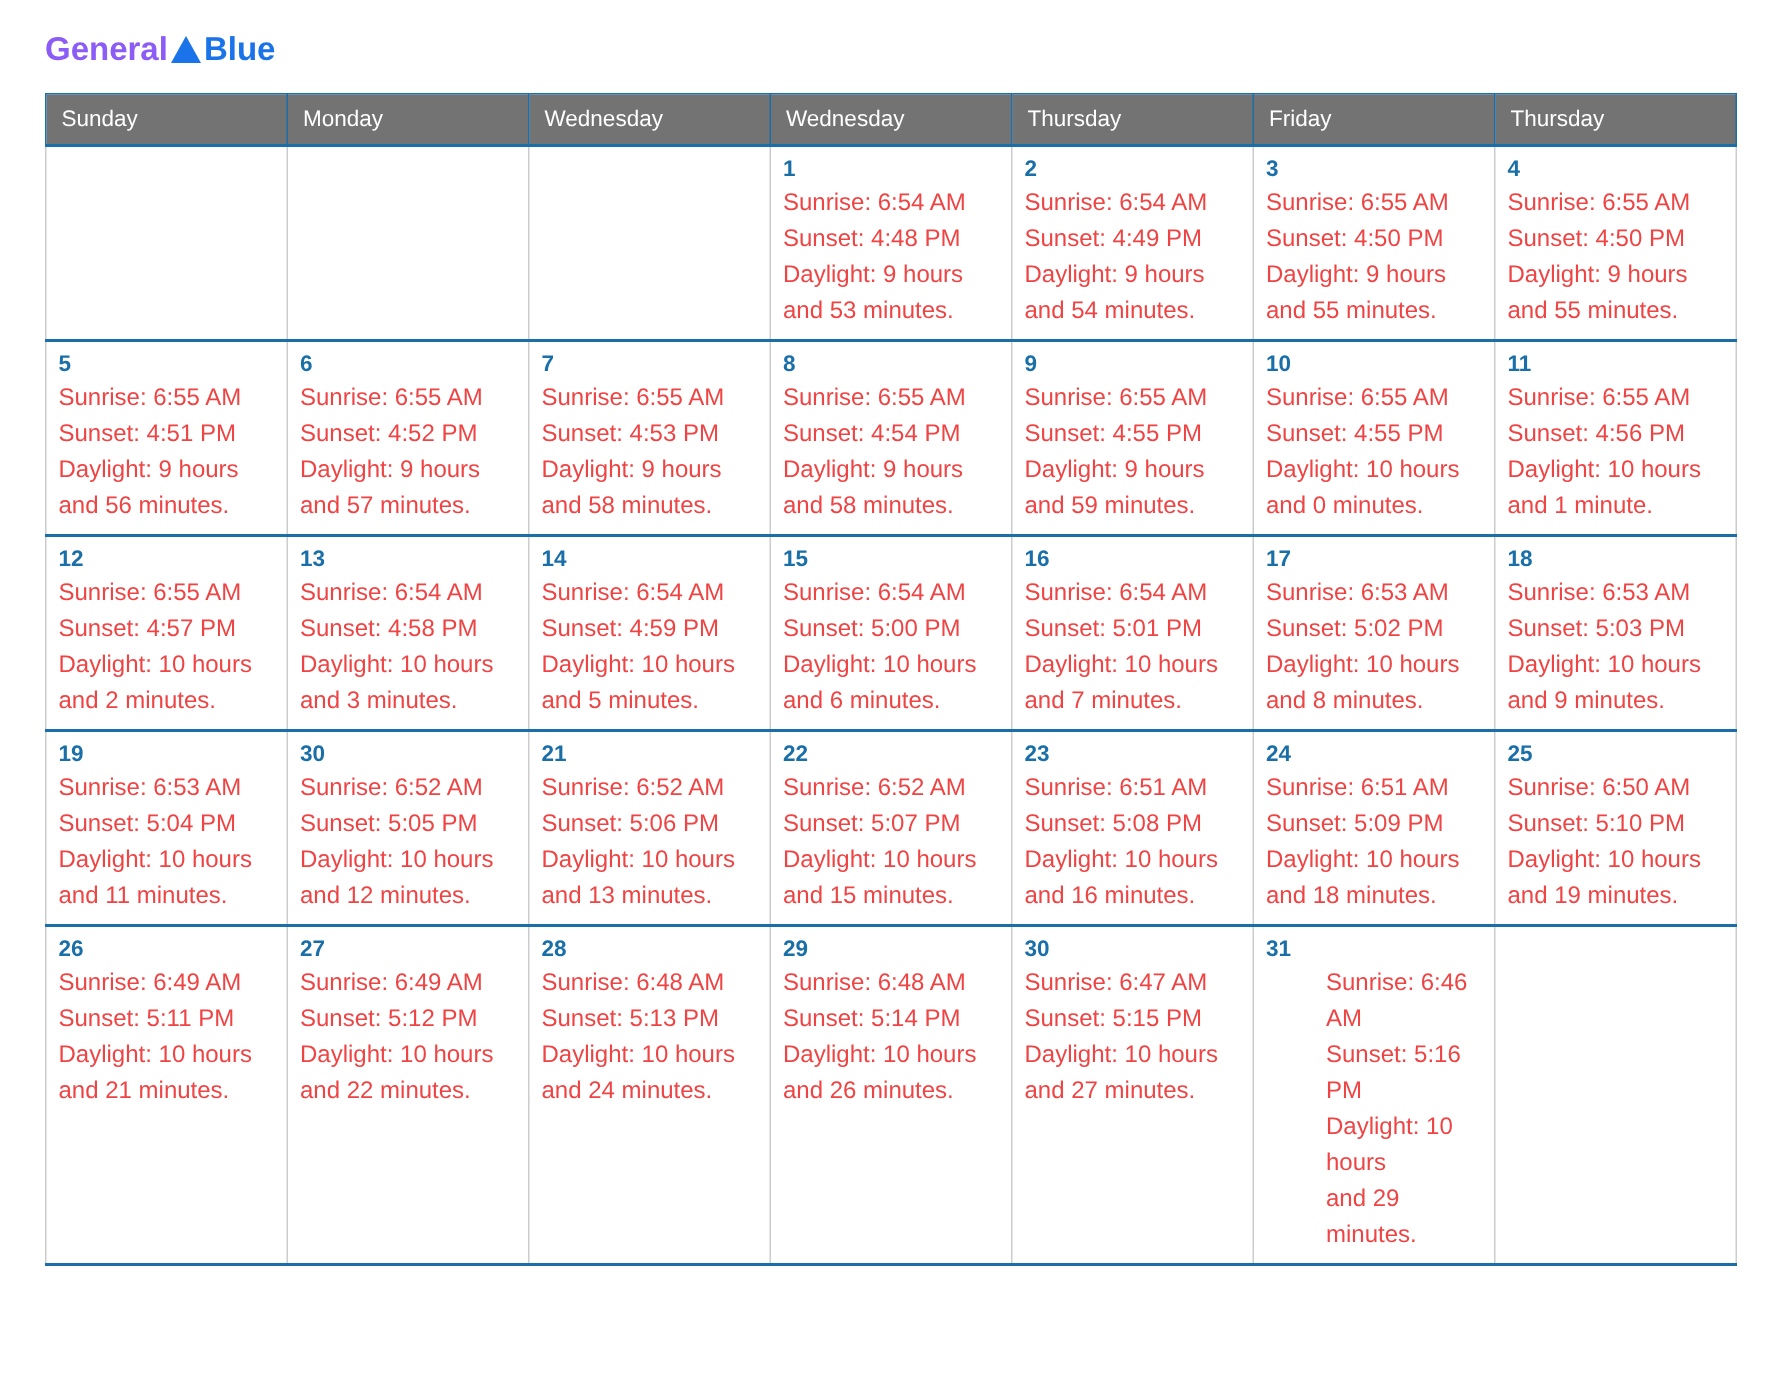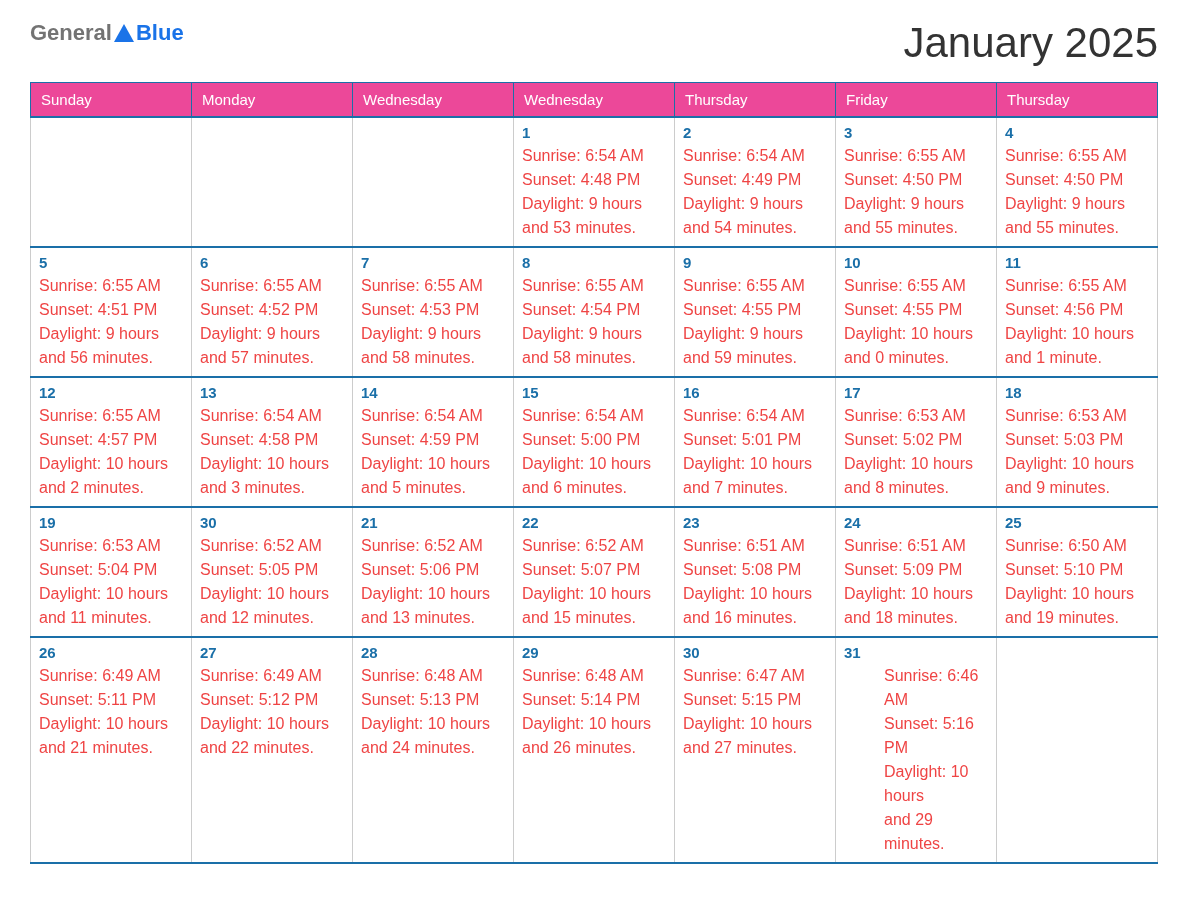--- a/index.html
+++ b/index.html
@@ -16,21 +16,21 @@
       align-items: flex-start;
       margin-bottom: 10px;
     }
     .logo {
       display: flex;
       align-items: center;
       font-size: 22px;
       font-weight: bold;
       color: #333;
     }
-    .logo-general { color: #737373; }
+    .logo-general { color: #8b5cf6; }
     .logo-blue { color: #1a73e8; }
     .logo-triangle {
       width: 0; height: 0;
       border-left: 10px solid transparent;
       border-right: 10px solid transparent;
       border-bottom: 18px solid #1a73e8;
       display: inline-block;
       margin: 0 2px;
       vertical-align: middle;
     }
@@ -45,21 +45,21 @@
       font-size: 18px;
       color: #555;
       margin-top: 4px;
     }
     .calendar {
       width: 100%;
       border-collapse: collapse;
       margin-top: 16px;
     }
     .calendar th {
-      background-color: #ec4899;
+      background-color: #737373;
       color: #fff;
       padding: 8px 10px;
       text-align: left;
       font-size: 15px;
       font-weight: normal;
       border: 1px solid #1a6fa8;
     }
     .calendar td {
       vertical-align: top;
       padding: 6px 8px;
@@ -88,21 +88,20 @@
 <body>
 
 <div class="header">
   <div class="logo">
     <span class="logo-general">General</span>
     <span class="logo-triangle"></span>
     <br>
     <span class="logo-blue">Blue</span>
   </div>
   <div class="title-block">
-    <div class="month-title">January 2025</div>
   </div>
 </div>
 
 <table class="calendar">
   <thead>
     <tr>
     <th>Sunday</th>
         <th>Monday</th>
         <th>Wednesday</th>
         <th>Wednesday</th>

